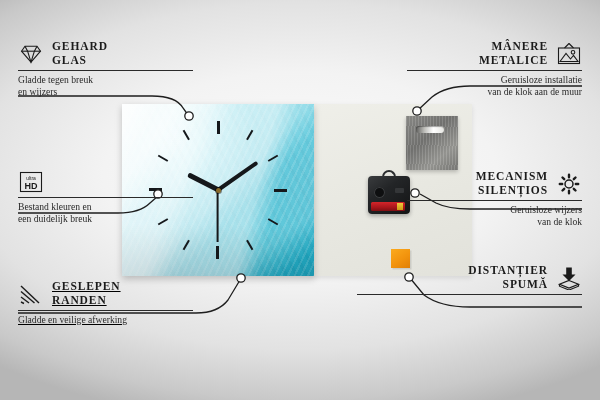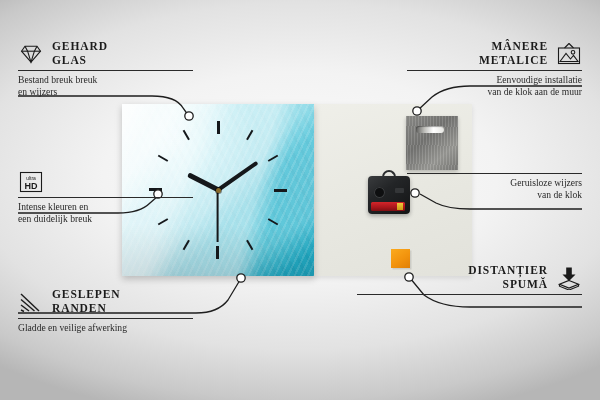--- a/index.html
+++ b/index.html
@@ -257,43 +257,43 @@
           </g>
         </svg>
       </span>
       <span class="ttl">
         <span>GEHARD</span><br>
         <span>GLAS</span>
       </span>
     </div>
     <div class="rule" style="width:175px;"></div>
     <div class="desc">
-      <span>Bestand breuk breuk</span><br>
+      <span>Gladde tegen breuk</span><br>
       <span>en wijzers</span>
     </div>
   </div>
 
   <div class="feat left" style="left:18px; top:170px; width:175px;">
     <div class="head">
       <span class="ico">
         <svg viewBox="0 0 26 24">
           <rect x="2.5" y="2.5" width="21" height="19" fill="none" stroke="#1b1b1b" stroke-width="1.1"></rect>
           <text x="13" y="10.2" font-family="Liberation Sans, sans-serif" font-size="5" text-anchor="middle" fill="#1b1b1b">ultra</text>
           <text x="13" y="19" font-family="Liberation Sans, sans-serif" font-size="9" font-weight="bold" text-anchor="middle" fill="#1b1b1b">HD</text>
         </svg>
       </span>
     </div>
     <div class="rule" style="width:175px;"></div>
     <div class="desc">
-      <span>Intense kleuren en</span><br>
+      <span>Bestand kleuren en</span><br>
       <span>een duidelijk breuk</span>
     </div>
   </div>
 
-  <div class="feat left" style="left:18px; top:288px; width:175px;">
+  <div class="feat left" style="left:18px; top:280px; width:175px;text-decoration:underline;">
     <div class="head">
       <span class="ico">
         <svg viewBox="0 0 26 24">
           <g stroke="#1b1b1b" stroke-width="1.4" fill="none">
             <path d="M3,4 L21,21"></path>
             <path d="M3,9.5 L16.5,21"></path>
             <path d="M3,15 L11,21"></path>
             <path d="M3,20 L6,21.5"></path>
           </g>
         </svg>
@@ -319,26 +319,43 @@
         <svg viewBox="0 0 26 24">
           <rect x="2.5" y="6" width="21" height="15.5" fill="none" stroke="#1b1b1b" stroke-width="1.1"></rect>
           <path d="M13,1.5 L8.5,6 M13,1.5 L17.5,6" fill="none" stroke="#1b1b1b" stroke-width="1.1"></path>
           <path d="M4,19.5 L10,11.5 L14.5,17 L17.5,13.5 L22,19.5 Z" fill="none" stroke="#1b1b1b" stroke-width="1.1"></path>
           <circle cx="17" cy="10.3" r="1.8" fill="none" stroke="#1b1b1b" stroke-width="1.1"></circle>
         </svg>
       </span>
     </div>
     <div class="rule" style="width:175px;"></div>
     <div class="desc">
-      <span>Eenvoudige installatie</span><br>
+      <span>Geruisloze installatie</span><br>
       <span>van de klok aan de muur</span>
     </div>
   </div>
 
   <div class="feat right" style="left:407px; top:170px; width:175px;">
+    <div class="head">
+      <span class="ttl">
+        <span>MECANISM</span><br>
+        <span>SILENȚIOS</span>
+      </span>
+      <span class="ico">
+        <svg viewBox="0 0 26 24">
+          <g fill="none" stroke="#1b1b1b" stroke-width="1.5">
+            <circle cx="13" cy="12" r="4"></circle>
+            <path d="M13,2.8 L13,5.2 M13,18.8 L13,21.2
+                     M3.8,12 L6.2,12 M19.8,12 L22.2,12
+                     M6.5,5.5 L8.2,7.2 M17.8,16.8 L19.5,18.5
+                     M19.5,5.5 L17.8,7.2 M8.2,16.8 L6.5,18.5" stroke-width="2.4" stroke-linecap="round"></path>
+          </g>
+        </svg>
+      </span>
+    </div>
     <div class="rule" style="width:175px;"></div>
     <div class="desc">
       <span>Geruisloze wijzers</span><br>
       <span>van de klok</span>
     </div>
   </div>
 
   <div class="feat right" style="left:357px; top:264px; width:225px;">
     <div class="head">
       <span class="ttl">

